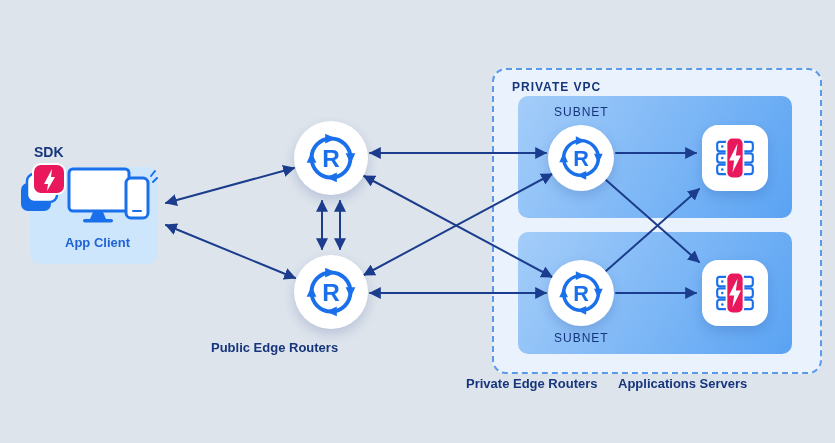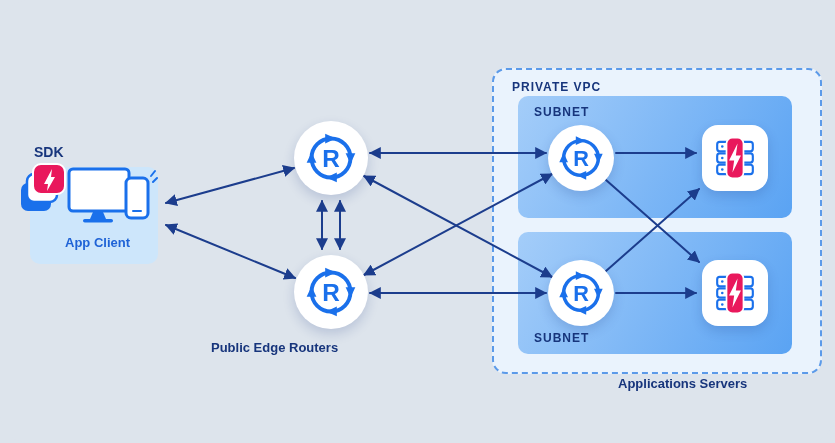--- a/index.html
+++ b/index.html
@@ -10,21 +10,21 @@
 
   
   .vpc { position:absolute; left:492px; top:68px; width:330px; height:306px;
          background:#eaf3fd; border:2px dashed #5b9ae9; border-radius:14px; }
   .vpc-label { position:absolute; left:18px; top:10px; font-size:12px; font-weight:bold;
                letter-spacing:1px; color:#17357c; }
   .subnet { position:absolute; left:24px; width:274px; height:122px; border-radius:10px;
             background:linear-gradient(120deg, #a4cdf9 0%, #5aa3f3 100%); }
   .subnet-top { top:26px; }
   .subnet-bottom { top:162px; }
-  .subnet-label { position:absolute; left:16px; font-size:12px; font-weight:bold;
+  .subnet-label { position:absolute; left:36px; font-size:12px; font-weight:normal;
                   letter-spacing:1px; color:#17357c; }
   .subnet-label.at-top { top:9px; }
   .subnet-label.at-bottom { bottom:9px; }
 
   
   .client-box { position:absolute; left:30px; top:167px; width:128px; height:97px;
                 background:#cde6fb; border-radius:10px; }
   .client-label { position:absolute; left:0; top:68px; width:128px; text-align:center;
                   font-size:13px; font-weight:bold; color:#1f63d6;padding-left:7px; }
   .sdk-label { position:absolute; left:34px; top:144px; font-size:14px; font-weight:bold; color:#17357c; }
@@ -155,15 +155,16 @@
         <use href="#sym-server"></use>
       </svg>
   </div>
   <div class="server" style="left:702px; top:260px">
     <svg class="icon" width="56" height="56" viewBox="0 0 66 66">
         <use href="#sym-server"></use>
       </svg>
   </div>
 
   <div class="caption" style="left:211px; top:340px; width:240px">Public Edge Routers</div>
+  <div class="caption" style="left:466px; top:376px; width:230px">Private Edge Routers</div>
   <div class="caption" style="left:618px; top:376px; width:230px">Applications Servers</div>
 
 </div>
 
 </body></html>

